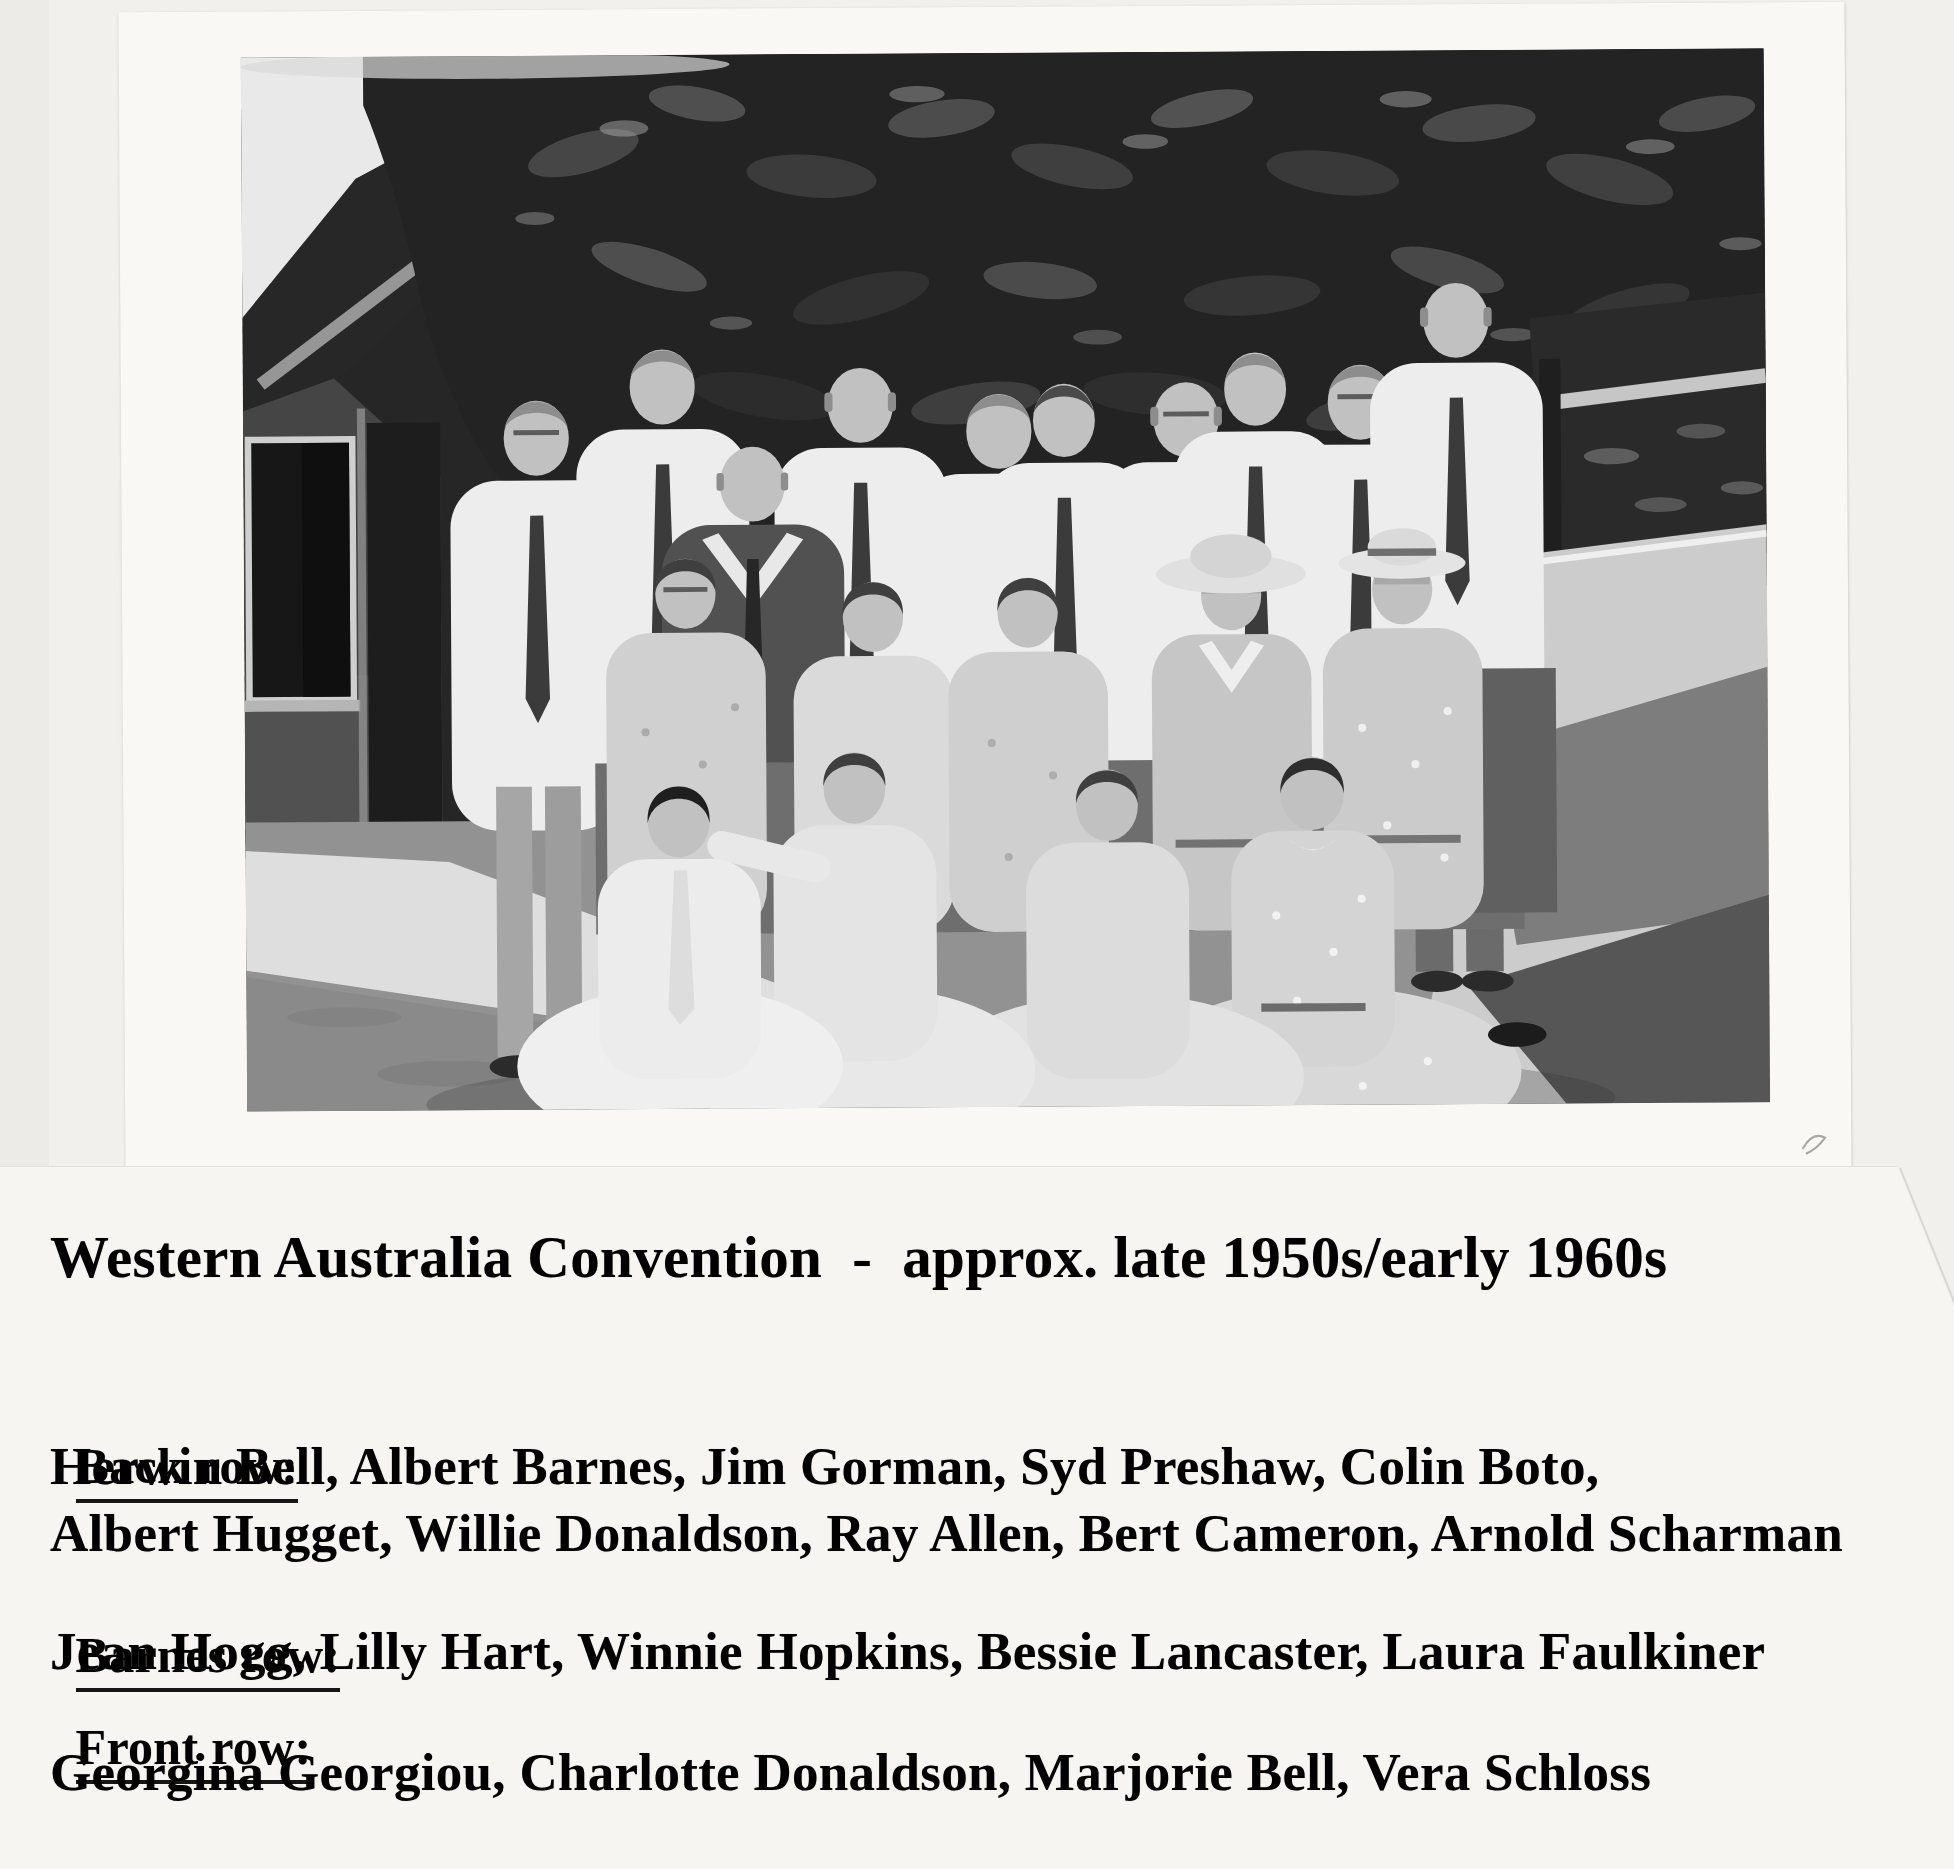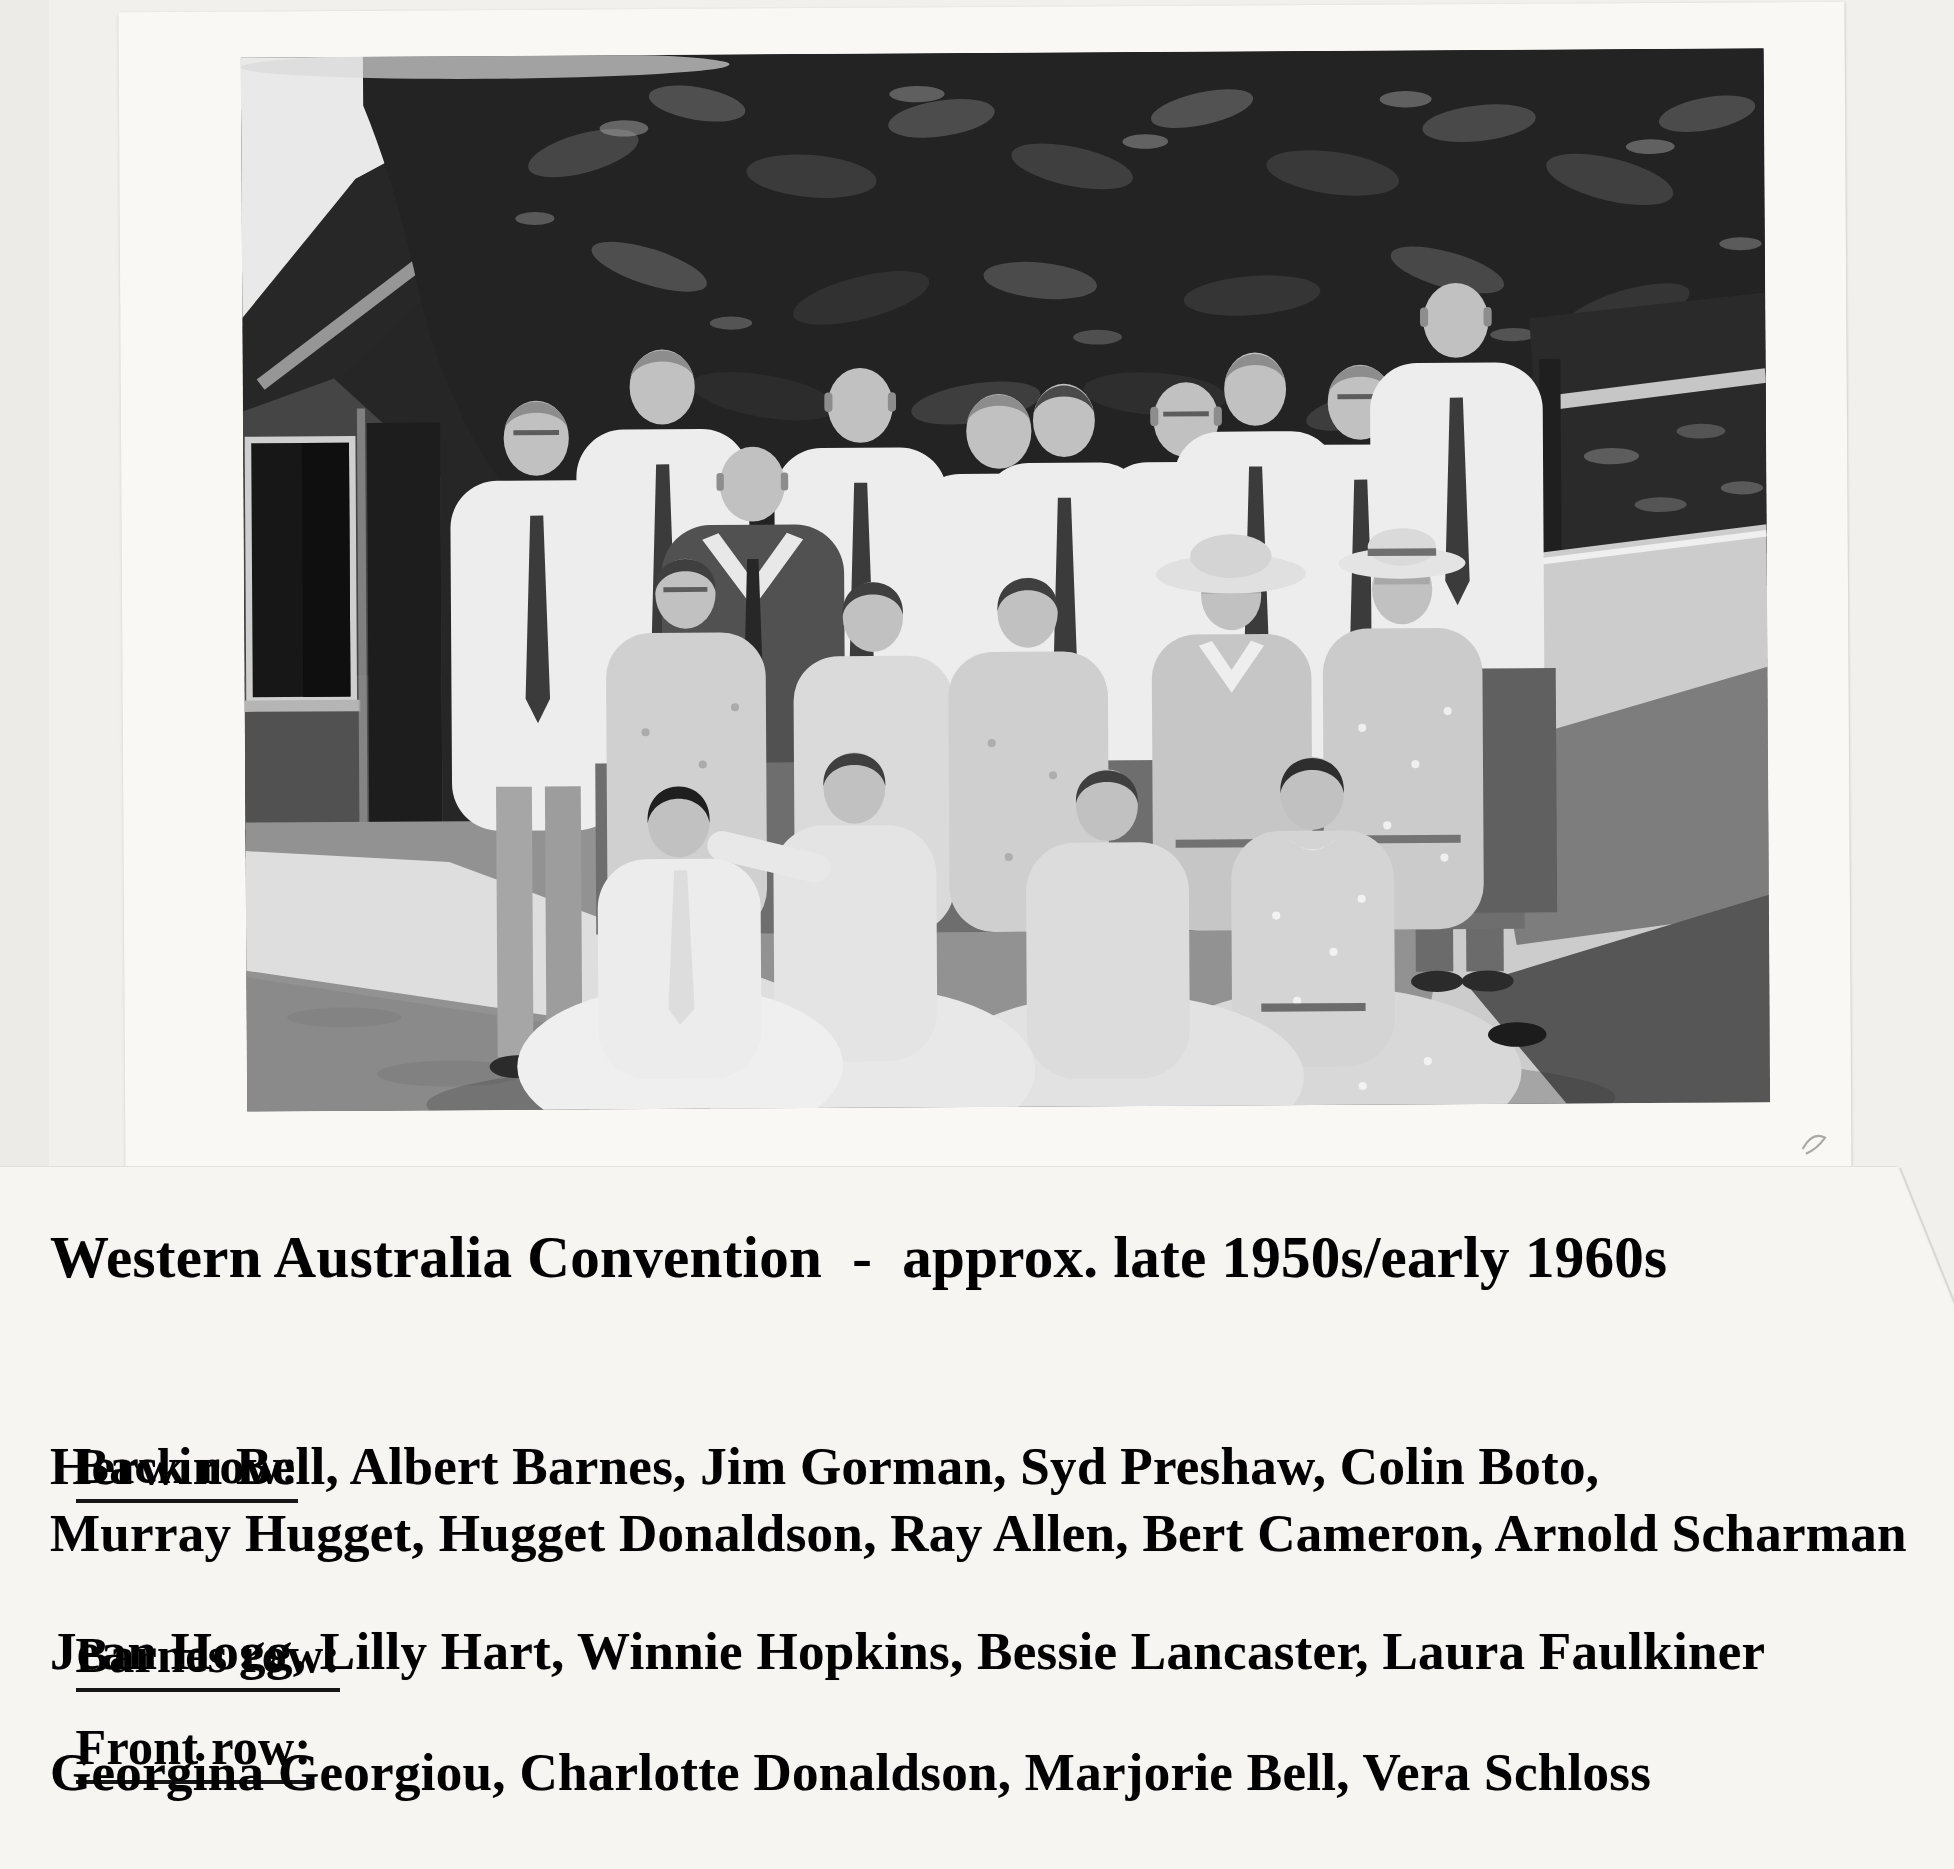--- a/index.html
+++ b/index.html
@@ -314,21 +314,21 @@
 
 <div class="caption-sheet"></div>
 <div class="sheet-edge"></div>
 
 <h1 class="cap cap-title" style="margin:0;">Western Australia Convention  -  approx. late 1950s/early 1960s</h1>
 
 <div class="cap cap-label lb-back">
   <span>Back row:</span>
 </div>
 <p class="cap cap-names ln-back1">Herwin Bell, Albert Barnes, Jim Gorman, Syd Preshaw, Colin Boto,</p>
-<p class="cap cap-names ln-back2">Murray Hugget, Hugget Donaldson, Ray Allen, Bert Cameron, Arnold Scharman</p>
+<p class="cap cap-names ln-back2">Albert Hugget, Willie Donaldson, Ray Allen, Bert Cameron, Arnold Scharman</p>
 
 <div class="cap cap-label lb-mid">
   <span>Barnes row:</span>
 </div>
 <p class="cap cap-names ln-mid">Jean Hogg, Lilly Hart, Winnie Hopkins, Bessie Lancaster, Laura Faulkiner</p>
 
 <div class="cap cap-label lb-front">
   <span>Front row:</span>
 </div>
 <p class="cap cap-names ln-front">Georgina Georgiou, Charlotte Donaldson, Marjorie Bell, Vera Schloss</p>

